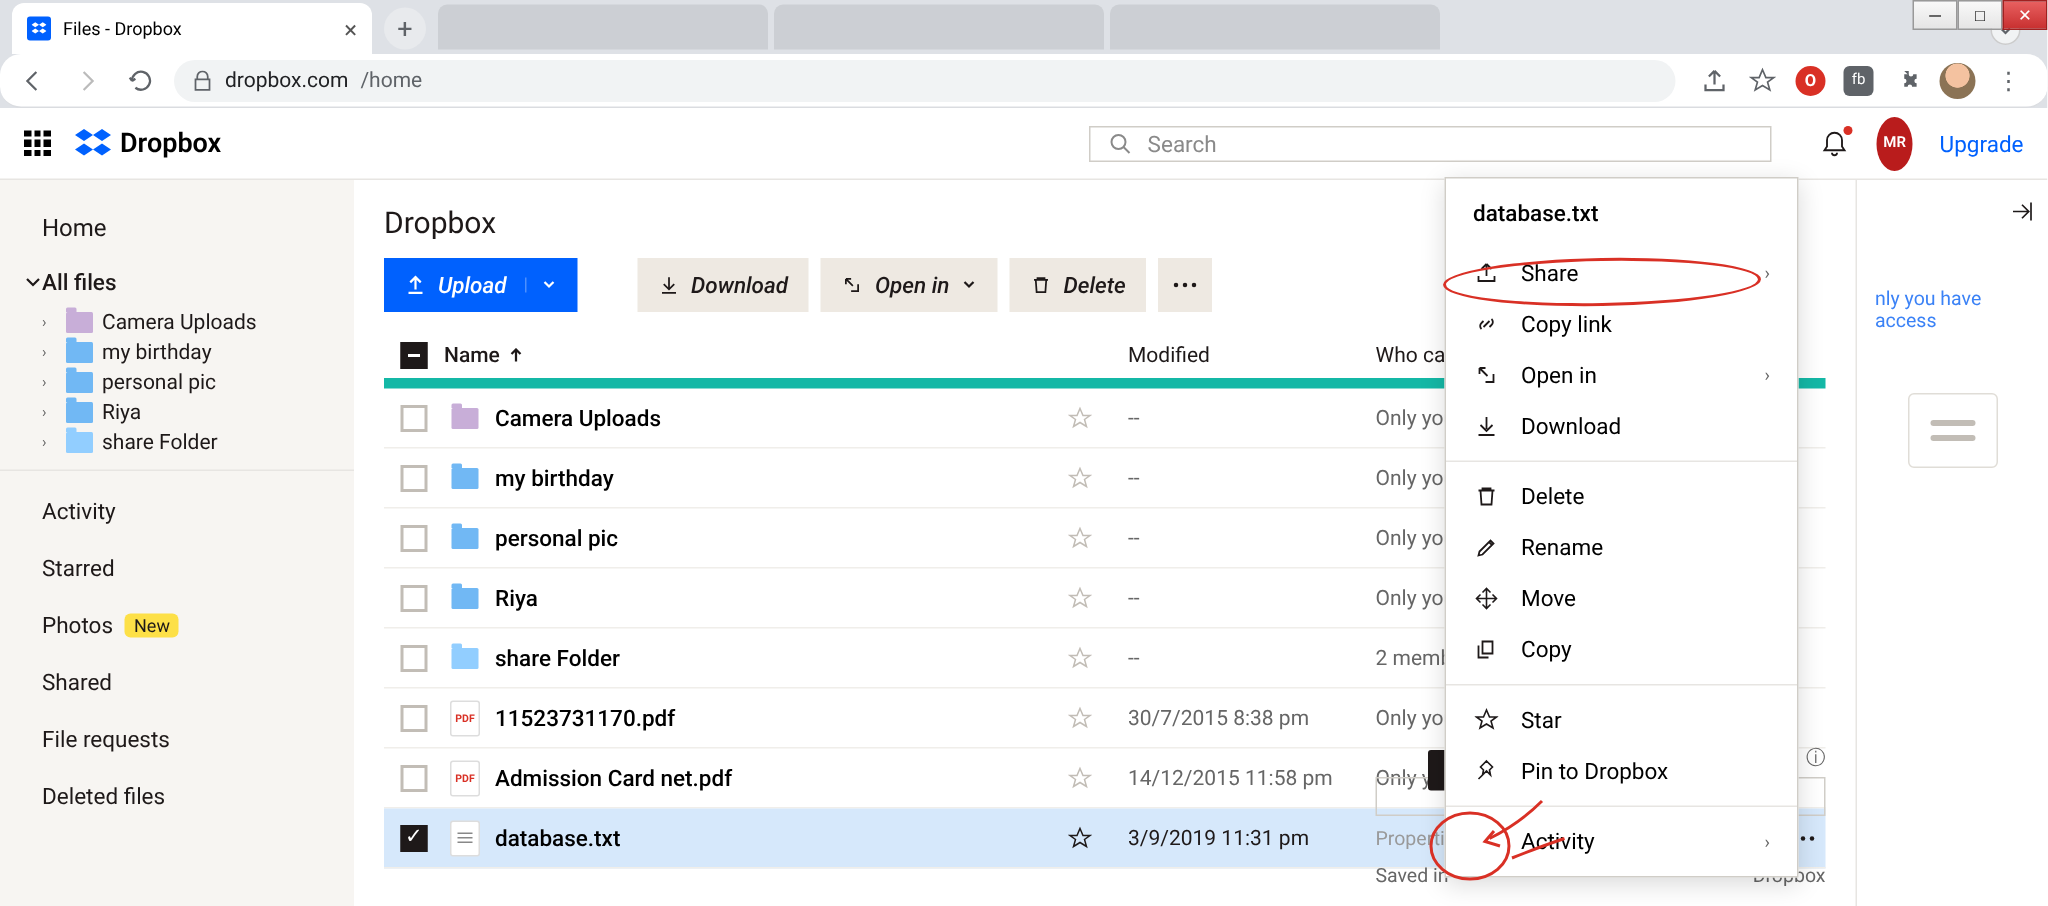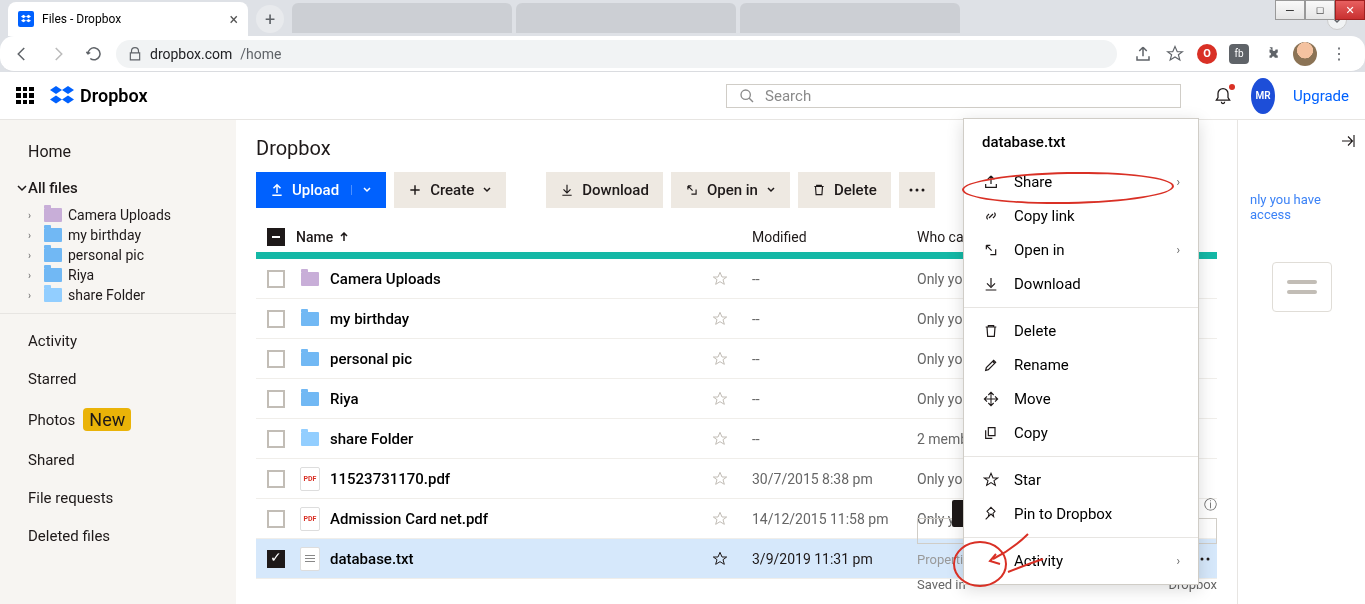--- a/index.html
+++ b/index.html
@@ -36,43 +36,43 @@
 
 .app-header { height: 48px; border-bottom: 1px solid #e7e5e2; display: flex; align-items: center; padding: 0 16px; gap: 16px; }
 .grid-icon { width: 18px; height: 18px; display: grid; grid-template-columns: repeat(3,1fr); grid-template-rows: repeat(3,1fr); gap: 2px; }
 .grid-icon span { background: #000; }
 .logo { display: flex; align-items: center; gap: 6px; font-size: 18px; font-weight: 600; color: #000; }
 .logo-mark { width: 24px; height: 20px; }
 .searchbox { width: 455px; height: 24px; border: 1px solid #d0cdc7; display: flex; align-items: center; padding: 0 12px; gap: 10px; color: #8a8a8a; font-size: 15px; margin-left: auto; }
 .hdr-right { display: flex; align-items: center; gap: 18px; margin-left: 16px; }
 .bell { position: relative; }
 .bell-dot { position: absolute; top: -2px; right: -2px; width: 6px; height: 6px; background: #d93025; border-radius: 50%; }
-.avatar { width: 24px; height: 36px; border-radius: 50%; background: #1d4ed8; color: #fff; font-size: 10px; display: flex; align-items: center; justify-content: center; font-weight: 600; }
+.avatar { width: 24px; height: 36px; border-radius: 50%; background: #b91c1c; color: #fff; font-size: 10px; display: flex; align-items: center; justify-content: center; font-weight: 600; }
 .upgrade { color: #0061fe; font-size: 15px; }
 
 
 .content { display: flex; height: calc(604px - 72px - 48px); }
 .sidebar { width: 236px; background: #f7f5f2; padding: 12px 0; font-size: 15px; color: #1e1919; }
 .sb-item { padding: 8px 28px; display: flex; align-items: center; gap: 0; }
 .sb-home { padding: 10px 28px; font-size: 16px; }
 .sb-allfiles { font-weight: 500; padding: 8px 16px; }
 .sb-tree { padding: 2px 0 2px 28px; font-size: 14px; display: flex; align-items: center; gap: 6px; }
 .sb-tree .chev { width: 10px; color: #666; font-size: 10px; }
 .folder-ic { width: 18px; height: 14px; border-radius: 1px; display: inline-block; position: relative; }
 .folder-ic::before { content: ""; position: absolute; top: -3px; left: 0; width: 7px; height: 3px; background: inherit; border-radius: 1px 1px 0 0; }
 .folder-blue { background: #71b8f4; }
 .folder-purple { background: #c8aed8; }
 .folder-shared { background: #92ceff; }
 .sb-divider { height: 1px; background: #e7e5e2; margin: 8px 0; }
 .sb-nav { padding: 10px 28px; font-size: 15px; color: #1e1919; display: flex; align-items: center; gap: 8px; }
-.badge-new { background: #eab308; border-radius: 4px; padding: 1px 6px; font-size: 18px; }
+.badge-new { background: #fde047; border-radius: 4px; padding: 1px 6px; font-size: 12px; }
 
 .main { flex: 1; padding: 16px 20px; position: relative; }
 .crumb { font-size: 20px; color: #1e1919; margin-bottom: 12px; }
-.actionbar { display: flex; gap: 8px; margin-bottom: 14px; align-items: flex-end; }
+.actionbar { display: flex; gap: 8px; margin-bottom: 14px; align-items: flex-end; font-style: italic; }
 .btn { height: 36px; display: flex; align-items: center; gap: 8px; padding: 0 14px; font-size: 15px; border-radius: 0; }
 .btn-primary { background: #0061fe; color: #fff; font-weight: 500; }
 .btn-primary .caret { border-left: 1px solid rgba(255,255,255,0.3); padding-left: 10px; margin-left: 4px; }
 .btn-light { background: #eee9e2; color: #1e1919; font-weight: 500; }
 .btn-light.narrow { padding: 0 10px; }
 .gap { width: 24px; }
 
 .table-head { display: flex; align-items: center; padding: 6px 0; border-bottom: 7px solid #14b8a6; font-size: 14px; color: #1e1919; }
 .col-chk { width: 40px; display: flex; justify-content: center; }
 .col-name { flex: 1; display: flex; align-items: center; gap: 6px; font-weight: 500; }
@@ -306,29 +306,20 @@
         <svg width="14" height="14" viewBox="0 0 24 24">
             <path d="M12 3v14M6 9l6-6 6 6M4 21h16" stroke="#fff" stroke-width="2.5" fill="none"></path>
           </svg>
         <span>Upload</span>
         <span class="caret">
             <svg width="10" height="10" viewBox="0 0 10 10">
               <path d="M2 3l3 3 3-3" stroke="#fff" stroke-width="1.5" fill="none"></path>
             </svg>
           </span>
       </div>
-      <div class="btn btn-light">
-        <svg width="14" height="14" viewBox="0 0 24 24">
-            <path d="M12 4v16M4 12h16" stroke="#1e1919" stroke-width="2.5"></path>
-          </svg>
-        <span>Create</span>
-        <svg width="10" height="10" viewBox="0 0 10 10">
-            <path d="M2 3l3 3 3-3" stroke="#1e1919" stroke-width="1.5" fill="none"></path>
-          </svg>
-      </div>
       <div class="gap"></div>
       <div class="btn btn-light">
         <svg width="14" height="14" viewBox="0 0 24 24">
             <path d="M12 3v12M6 11l6 6 6-6M4 21h16" stroke="#1e1919" stroke-width="2" fill="none"></path>
           </svg>
         <span>Download</span>
       </div>
       <div class="btn btn-light">
         <svg width="14" height="14" viewBox="0 0 24 24">
             <path d="M5 5h6M5 5v6M5 5l8 8M11 19h8v-8" stroke="#1e1919" stroke-width="2" fill="none"></path>

